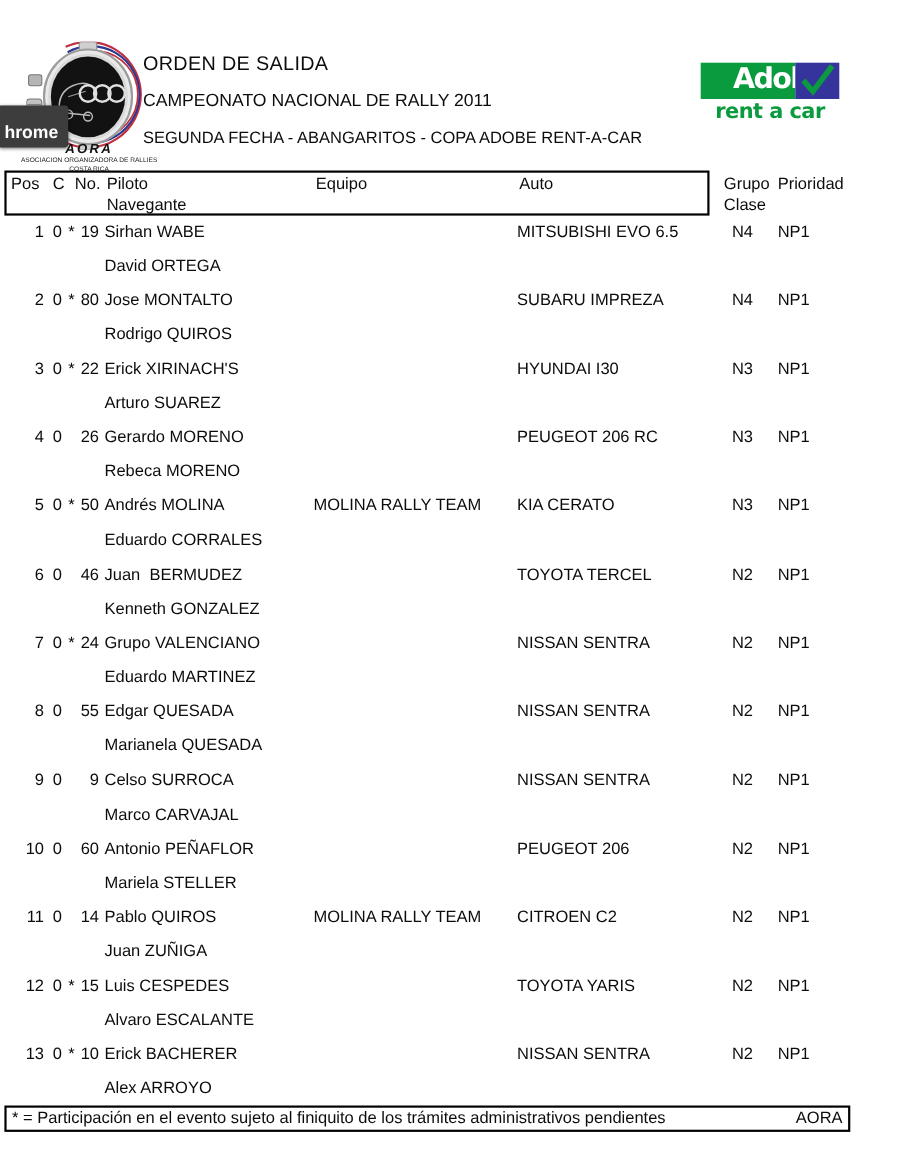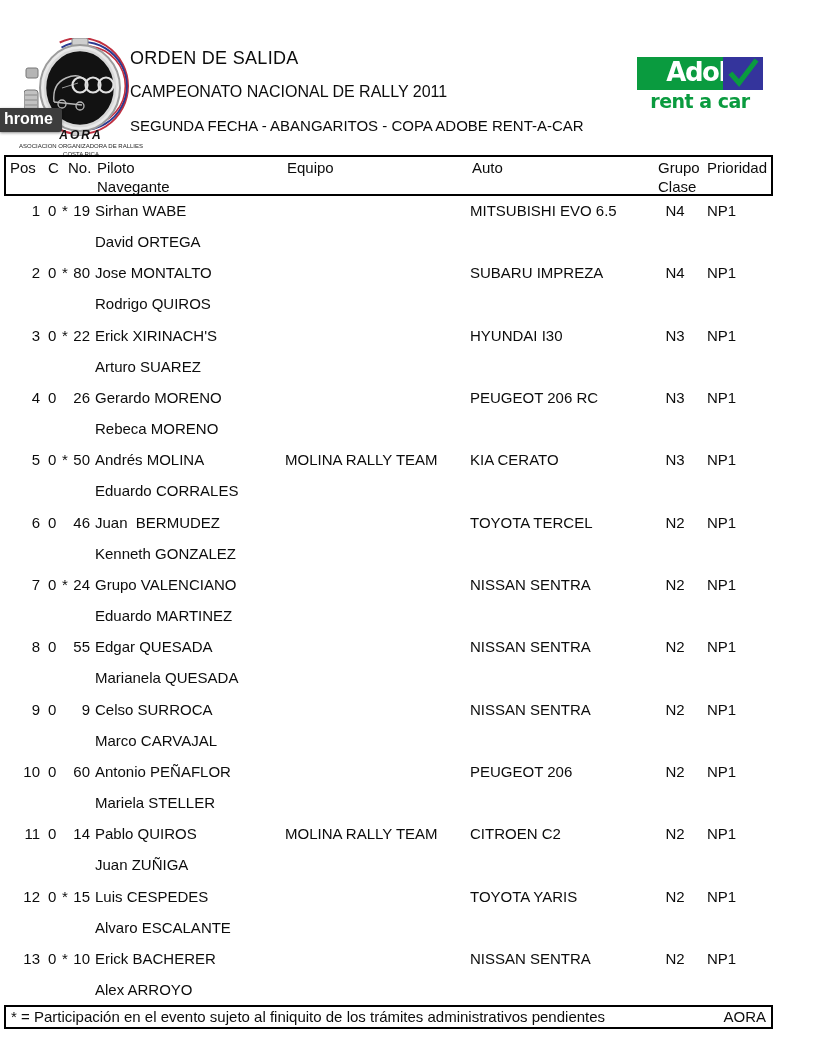--- a/index.html
+++ b/index.html
@@ -16,37 +16,37 @@
   .aora-logo{position:absolute;left:16px;top:38px;width:130px;height:122px;}
   .aora-logo svg{position:absolute;left:8px;top:0;}
   .aora-acronym{position:absolute;left:0;top:90px;width:130px;text-align:center;
                 font-size:12px;font-weight:bold;font-style:italic;letter-spacing:2px;color:#111;}
   .aora-cap1{position:absolute;left:0;top:105px;width:130px;text-align:center;
              font-size:6px;color:#222;white-space:nowrap;}
   .aora-cap2{position:absolute;left:0;top:113px;width:130px;text-align:center;
              font-size:6px;color:#222;}
 
   
-  .hrome{position:absolute;left:0;top:108px;background:#3d3d3d;color:#fff;
-         font-size:16px;font-weight:bold;padding:2px 9px 4px 4px;
+  .hrome{position:absolute;left:0;top:96px;background:#3d3d3d;color:#fff;
+         font-size:16px;font-weight:bold;padding:16px 9px 4px 4px;
          border-radius:0 3px 3px 0;box-shadow:0 1px 3px rgba(0,0,0,.45);z-index:5;}
 
   
   .adobe-logo{position:absolute;left:637px;top:57px;width:126px;height:54px;}
   .adobe-green{position:absolute;left:0;top:0;width:86px;height:33px;background:#0a9b3f;}
   .adobe-word{position:absolute;left:0;top:0;width:86px;height:33px;line-height:31px;
               text-align:center;font-size:26px;font-weight:bold;color:#fff;letter-spacing:-1.5px;
               font-family:"DejaVu Sans",sans-serif;padding-left:29px;}
   .adobe-blue{position:absolute;left:86px;top:0;width:40px;height:33px;background:#34349c;}
   .adobe-tagline{position:absolute;left:0;top:33px;width:126px;text-align:center;
                  color:#0a9b3f;font-weight:bold;font-size:19px;letter-spacing:-.5px;
                  font-family:"DejaVu Sans",sans-serif;}
 
   
-  .thead{position:absolute;left:4px;top:155px;width:769px;height:41px;
+  .thead{position:absolute;left:4px;top:155px;width:641px;height:41px;
          border:2px solid #000;box-sizing:border-box;font-size:15px;}
   .thead span{position:absolute;top:2px;white-space:nowrap;}
   .h-pos{left:4px;}  .h-c{left:42px;}  .h-no{left:62px;}
   .h-pilot1{left:91px;} .h-pilot2{left:91px;top:21px !important;}
   .h-team{left:281px;} .h-car{left:466px;}
   .h-group1{left:652px;} .h-group2{left:652px;top:21px !important;}
   .h-priority{left:701px;}
 
   
   .tbody{position:absolute;left:0;top:196px;width:816px;}

